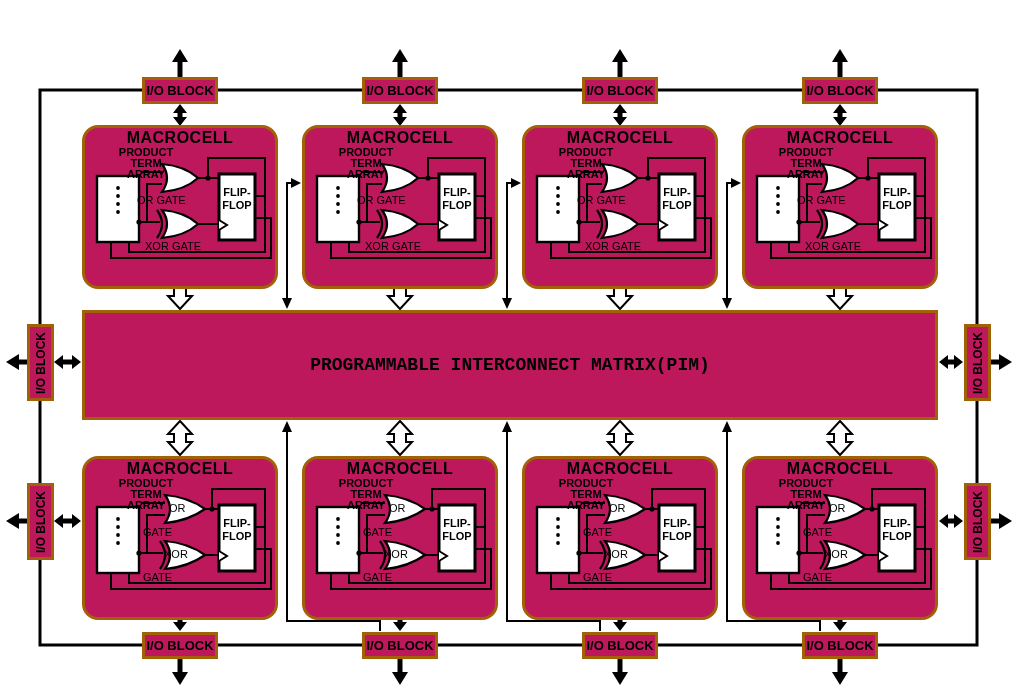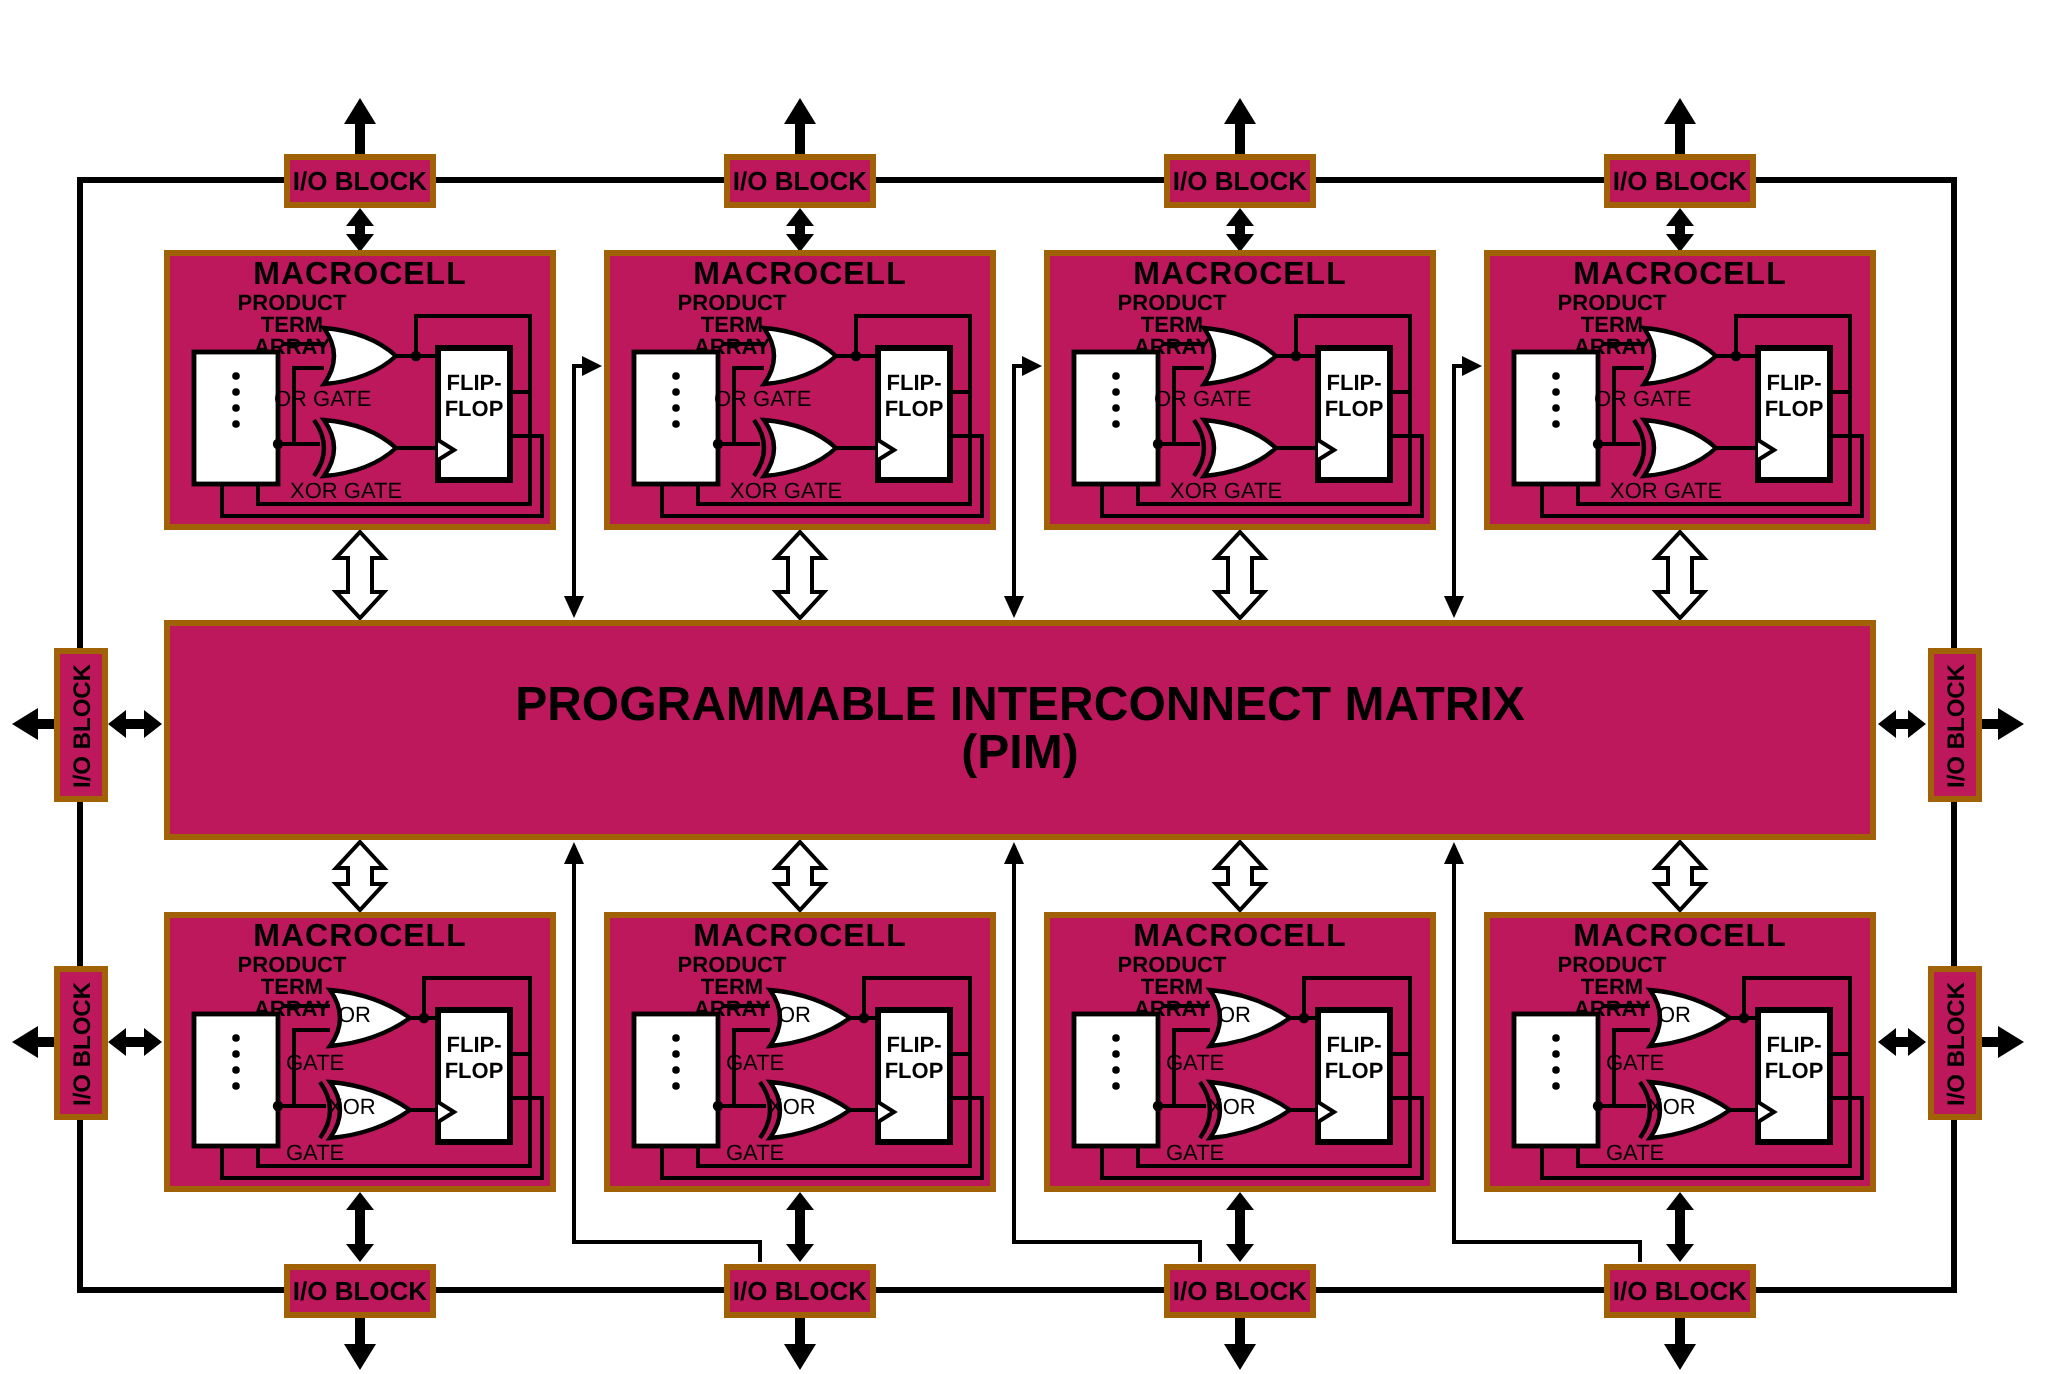--- a/index.html
+++ b/index.html
@@ -5,37 +5,37 @@
   html,body{margin:0;padding:0;background:#fff;}
   .stage{position:relative;width:1024px;height:687px;background:#ffffff;
          font-family:"Liberation Sans",sans-serif;color:#000;overflow:hidden;}
   .page-title{position:absolute;top:2px;left:0;width:1024px;text-align:center;
          font-weight:bold;font-size:36px;letter-spacing:-1px;}
   #overlay{position:absolute;left:0;top:0;width:1024px;height:687px;z-index:1;}
   .box{position:absolute;background:#be185d;box-sizing:border-box;border:3px solid #a16207;}
   .io{border-width:3px;display:flex;align-items:center;justify-content:center;
       font-weight:bold;font-size:13px;z-index:3;white-space:nowrap;}
   .io-v span{transform:rotate(-90deg);white-space:nowrap;display:block;}
-  .mc{width:196px;height:140px;z-index:2;}
+  .mc{width:196px;height:164px;z-index:2;border-radius:16px;}
   .mc-svg{position:absolute;left:0;top:0;width:190px;height:134px;}
   .mc-title{position:absolute;top:1px;left:0;right:0;text-align:center;
       font-weight:bold;font-size:16px;letter-spacing:0.5px;}
   .mc-array{position:absolute;left:0;top:19px;width:74px;text-align:center;
       font-weight:bold;font-size:11px;line-height:11px;padding-left:24px;}
   .lbl{position:absolute;font-weight:normal;font-size:11px;line-height:12px;}
   .or-t{left:52px;top:66px;width:66px;}
   .xor-t{left:60px;top:112px;width:74px;}
   .or-b{left:84px;top:43px;width:26px;}
   .gate1-b{left:58px;top:67px;width:60px;}
   .xor-b{left:79px;top:89px;width:34px;}
   .gate2-b{left:58px;top:112px;width:60px;}
   .ff-lbl{position:absolute;left:134px;top:58px;width:36px;text-align:center;
       font-weight:bold;font-size:11px;line-height:13px;}
-  .pim{display:flex;flex-direction:column;align-items:center;justify-content:center;
-      font-weight:bold;font-size:24px;line-height:24px;z-index:2;text-align:center;}
+  .pim{display:flex;flex-direction:row;align-items:center;justify-content:center;
+      font-weight:bold;font-size:18px;line-height:24px;z-index:2;text-align:center;font-family:Liberation Mono, monospace;}
 </style>
 </head>
 <body>
 
 <div class="stage">
 
 
   <svg id="overlay">
       <g>
         <rect x="40" y="90" width="937" height="555" fill="none" stroke="#000000" stroke-width="3"></rect>

